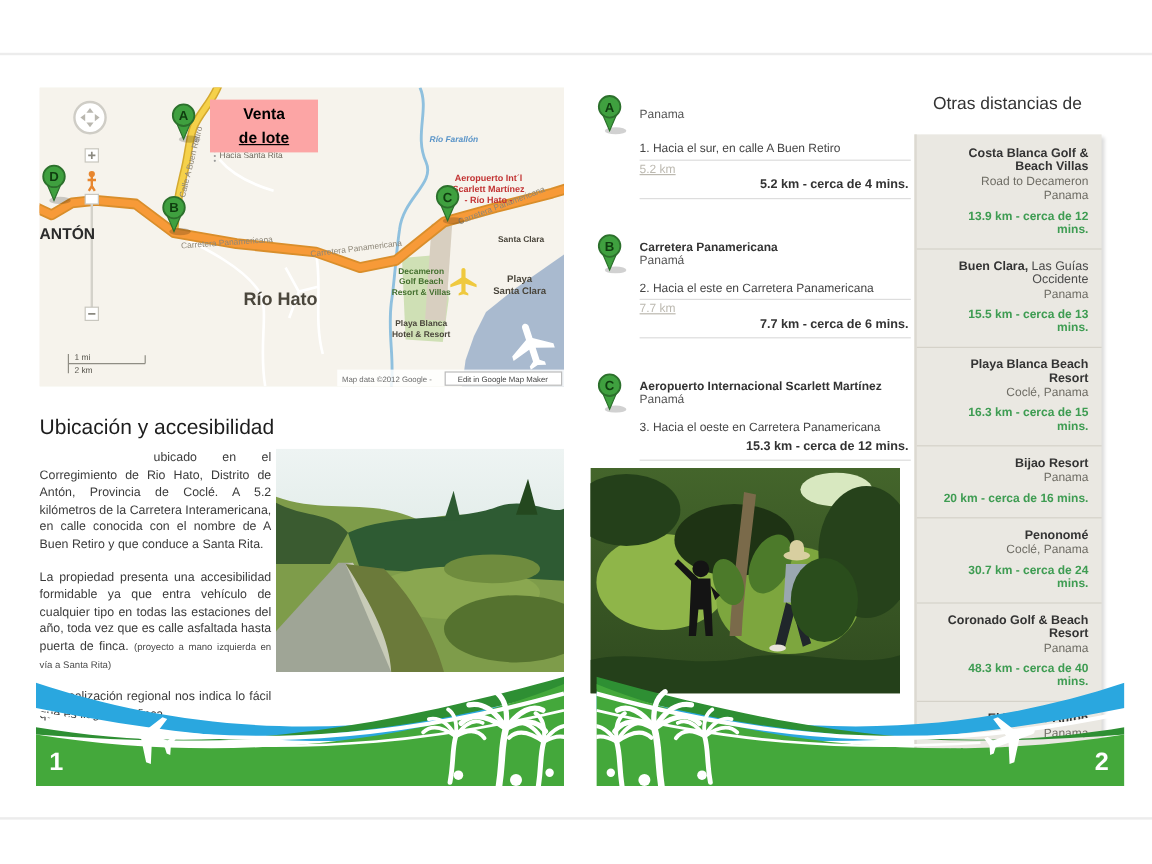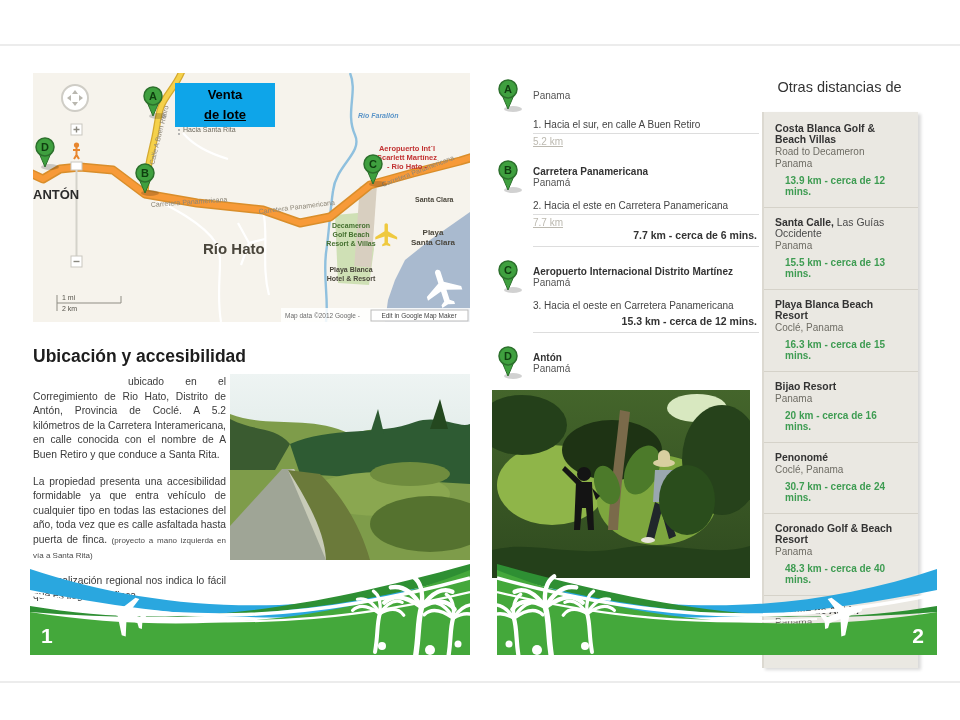--- a/index.html
+++ b/index.html
@@ -1,59 +1,59 @@
 <!DOCTYPE html>
 <html><head>
 <meta charset="utf-8">
 <style>
   html,body{margin:0;padding:0;background:#fff;}
   #canvas{position:relative;width:960px;height:720px;background:#fff;overflow:hidden;
           font-family:"Liberation Sans",sans-serif;color:#3a3a3a;}
   .hr{position:absolute;left:0;width:960px;height:2px;background:#ececec;}
   
   #map-wrap{position:absolute;left:33px;top:73px;width:437px;height:249px;background:#f6f3ec;}
-  #sale-box{position:absolute;left:175px;top:83px;width:100px;height:42px;background:#0ea5e9;
+  #sale-box{position:absolute;left:175px;top:83px;width:90px;height:42px;background:#fca5a5;
             color:#000;font-weight:bold;font-size:13px;text-align:center;line-height:20px;padding-top:2px;}
   #sale-box .u{text-decoration:underline;}
   #see-note{position:absolute;left:200px;top:328px;width:263px;text-align:right;
             color:#f0732e;font-weight:bold;font-size:10px;}
   
-  #heading1{position:absolute;left:33px;top:346px;font-size:17.5px;font-weight:bold;color:#1d1d1d;}
+  #heading1{position:absolute;left:33px;top:346px;font-size:17.5px;font-weight:normal;color:#1d1d1d;}
   #body-text{position:absolute;left:33px;top:375px;width:193px;font-size:10.3px;line-height:1.42;
              text-align:justify;color:#3a3a3a;}
   #body-text p{margin:0 0 12px 0;}
   #body-text .indent{text-indent:95px;}
   #body-text .tiny{font-size:8px;color:#4a4a4a;}
   
   .photo{position:absolute;display:block;}
   
   #route{position:absolute;left:497px;top:78px;width:262px;}
   .rp{display:flex;gap:10px;align-items:center;margin-bottom:2px;}
   .rp-txt{padding-top:1px;}
   .rp-name{font-size:10px;font-weight:bold;color:#333;}
   .rp-name:empty{display:none;}
   .rp-sub{font-size:10px;color:#555;}
-  .step{margin:7px 0 12px 36px;}
+  .step{margin:7px 0 28px 36px;}
   .step-t{font-size:10px;color:#444;padding-bottom:3px;}
   .step-km{border-top:1px solid #ddd;text-align:left;font-size:10px;color:#bcb9b0;padding:2px 2px 0 0;text-decoration:underline;}
   .step-sum{text-align:right;font-size:10.5px;font-weight:bold;color:#333;
             border-bottom:1px solid #ddd;padding:1px 2px 5px 0;}
   .pin{flex:0 0 auto;}
   
   #other-title{position:absolute;left:757px;top:79px;width:165px;text-align:center;
                font-size:14.5px;color:#333;}
   #other-panel{position:absolute;left:762px;top:112px;width:154px;background:#eae8e2;
-               border-left:2px solid #dcd9d1;box-shadow:3px 2px 3px rgba(0,0,0,0.15);padding:2px 0;}
+               border-left:2px solid #dcd9d1;box-shadow:3px 2px 3px rgba(0,0,0,0.15);padding:2px 0;text-align:right;}
   .oi{padding:9px 11px 10px 11px;}
   .oi + .oi{border-top:1px solid #d5d2c9;}
   .oi-name{font-size:10.4px;font-weight:bold;color:#333;}
   .oi-name .sfx{font-weight:normal;color:#4a4a4a;}
   .oi-line{font-size:10px;color:#6e6c64;margin-top:1px;}
   .oi-line:empty{display:none;}
-  .oi-dist{font-size:10px;font-weight:bold;color:#3e9c52;margin:6px 12px 0 10px;}
+  .oi-dist{font-size:10px;font-weight:bold;color:#3e9c52;margin:6px 0 0 10px;}
   
   .footer{position:absolute;top:562px;width:440px;height:93px;}
   #footer1{left:30px;} #footer2{left:497px;}
   #footer2 svg{transform:scaleX(-1);}
   .pageno{position:absolute;bottom:7px;color:#fff;font-weight:bold;font-size:21px;}
   #footer1 .pageno{left:11px;} #footer2 .pageno{right:13px;}
   svg text{font-family:"Liberation Sans",sans-serif;}
 </style>
 </head>
 <body>
@@ -239,20 +239,21 @@
         <use href="#pinG"></use>
           <text x="11" y="15" font-size="11px" font-weight="bold" fill="#0f3d0f" text-anchor="middle">A</text>
       </svg>
       <div class="rp-txt">
         <div class="rp-sub">Panama</div>
         </div>
     </div>
     <div class="step">
       <div class="step-t">1. Hacia el sur, en calle A Buen Retiro</div>
       <div class="step-km">5.2 km</div>
+      <div class="step-sum">5.2 km - cerca de 4 mins.</div>
     </div>
 
     <div class="rp">
       <svg class="pin" width="26" height="34" viewBox="0 0 26 34">
         <use href="#pinG"></use>
           <text x="11" y="15" font-size="11px" font-weight="bold" fill="#0f3d0f" text-anchor="middle">B</text>
       </svg>
       <div class="rp-txt">
           <div class="rp-name">Carretera Panamericana</div>
         <div class="rp-sub">Panamá</div>
@@ -263,21 +264,21 @@
       <div class="step-km">7.7 km</div>
       <div class="step-sum">7.7 km - cerca de 6 mins.</div>
     </div>
 
     <div class="rp">
       <svg class="pin" width="26" height="34" viewBox="0 0 26 34">
         <use href="#pinG"></use>
           <text x="11" y="15" font-size="11px" font-weight="bold" fill="#0f3d0f" text-anchor="middle">C</text>
       </svg>
       <div class="rp-txt">
-          <div class="rp-name">Aeropuerto Internacional Distrito Martínez</div>
+          <div class="rp-name">Aeropuerto Internacional Scarlett Martínez</div>
         <div class="rp-sub">Panamá</div>
         </div>
     </div>
     <div class="step">
       <div class="step-t">3. Hacia el oeste en Carretera Panamericana</div>
       <div class="step-sum">15.3 km - cerca de 12 mins.</div>
     </div>
 
     <div class="rp">
       <svg class="pin" width="26" height="34" viewBox="0 0 26 34">
@@ -330,21 +331,21 @@
 
   <div id="other-title">Otras distancias de</div>
   <div id="other-panel">
     <div class="oi">
       <div class="oi-name"><span>Costa Blanca Golf &amp; Beach Villas</span><span class="sfx"></span></div>
       <div class="oi-line">Road to Decameron</div>
       <div class="oi-line">Panama</div>
       <div class="oi-dist">13.9 km - cerca de 12 mins.</div>
     </div>
     <div class="oi">
-      <div class="oi-name"><span>Santa Calle,</span><span class="sfx"> Las Guías Occidente</span></div>
+      <div class="oi-name"><span>Buen Clara,</span><span class="sfx"> Las Guías Occidente</span></div>
       <div class="oi-line">Panama</div>
 
       <div class="oi-dist">15.5 km - cerca de 13 mins.</div>
     </div>
     <div class="oi">
       <div class="oi-name"><span>Playa Blanca Beach Resort</span><span class="sfx"></span></div>
       <div class="oi-line">Coclé, Panama</div>
 
       <div class="oi-dist">16.3 km - cerca de 15 mins.</div>
     </div>

